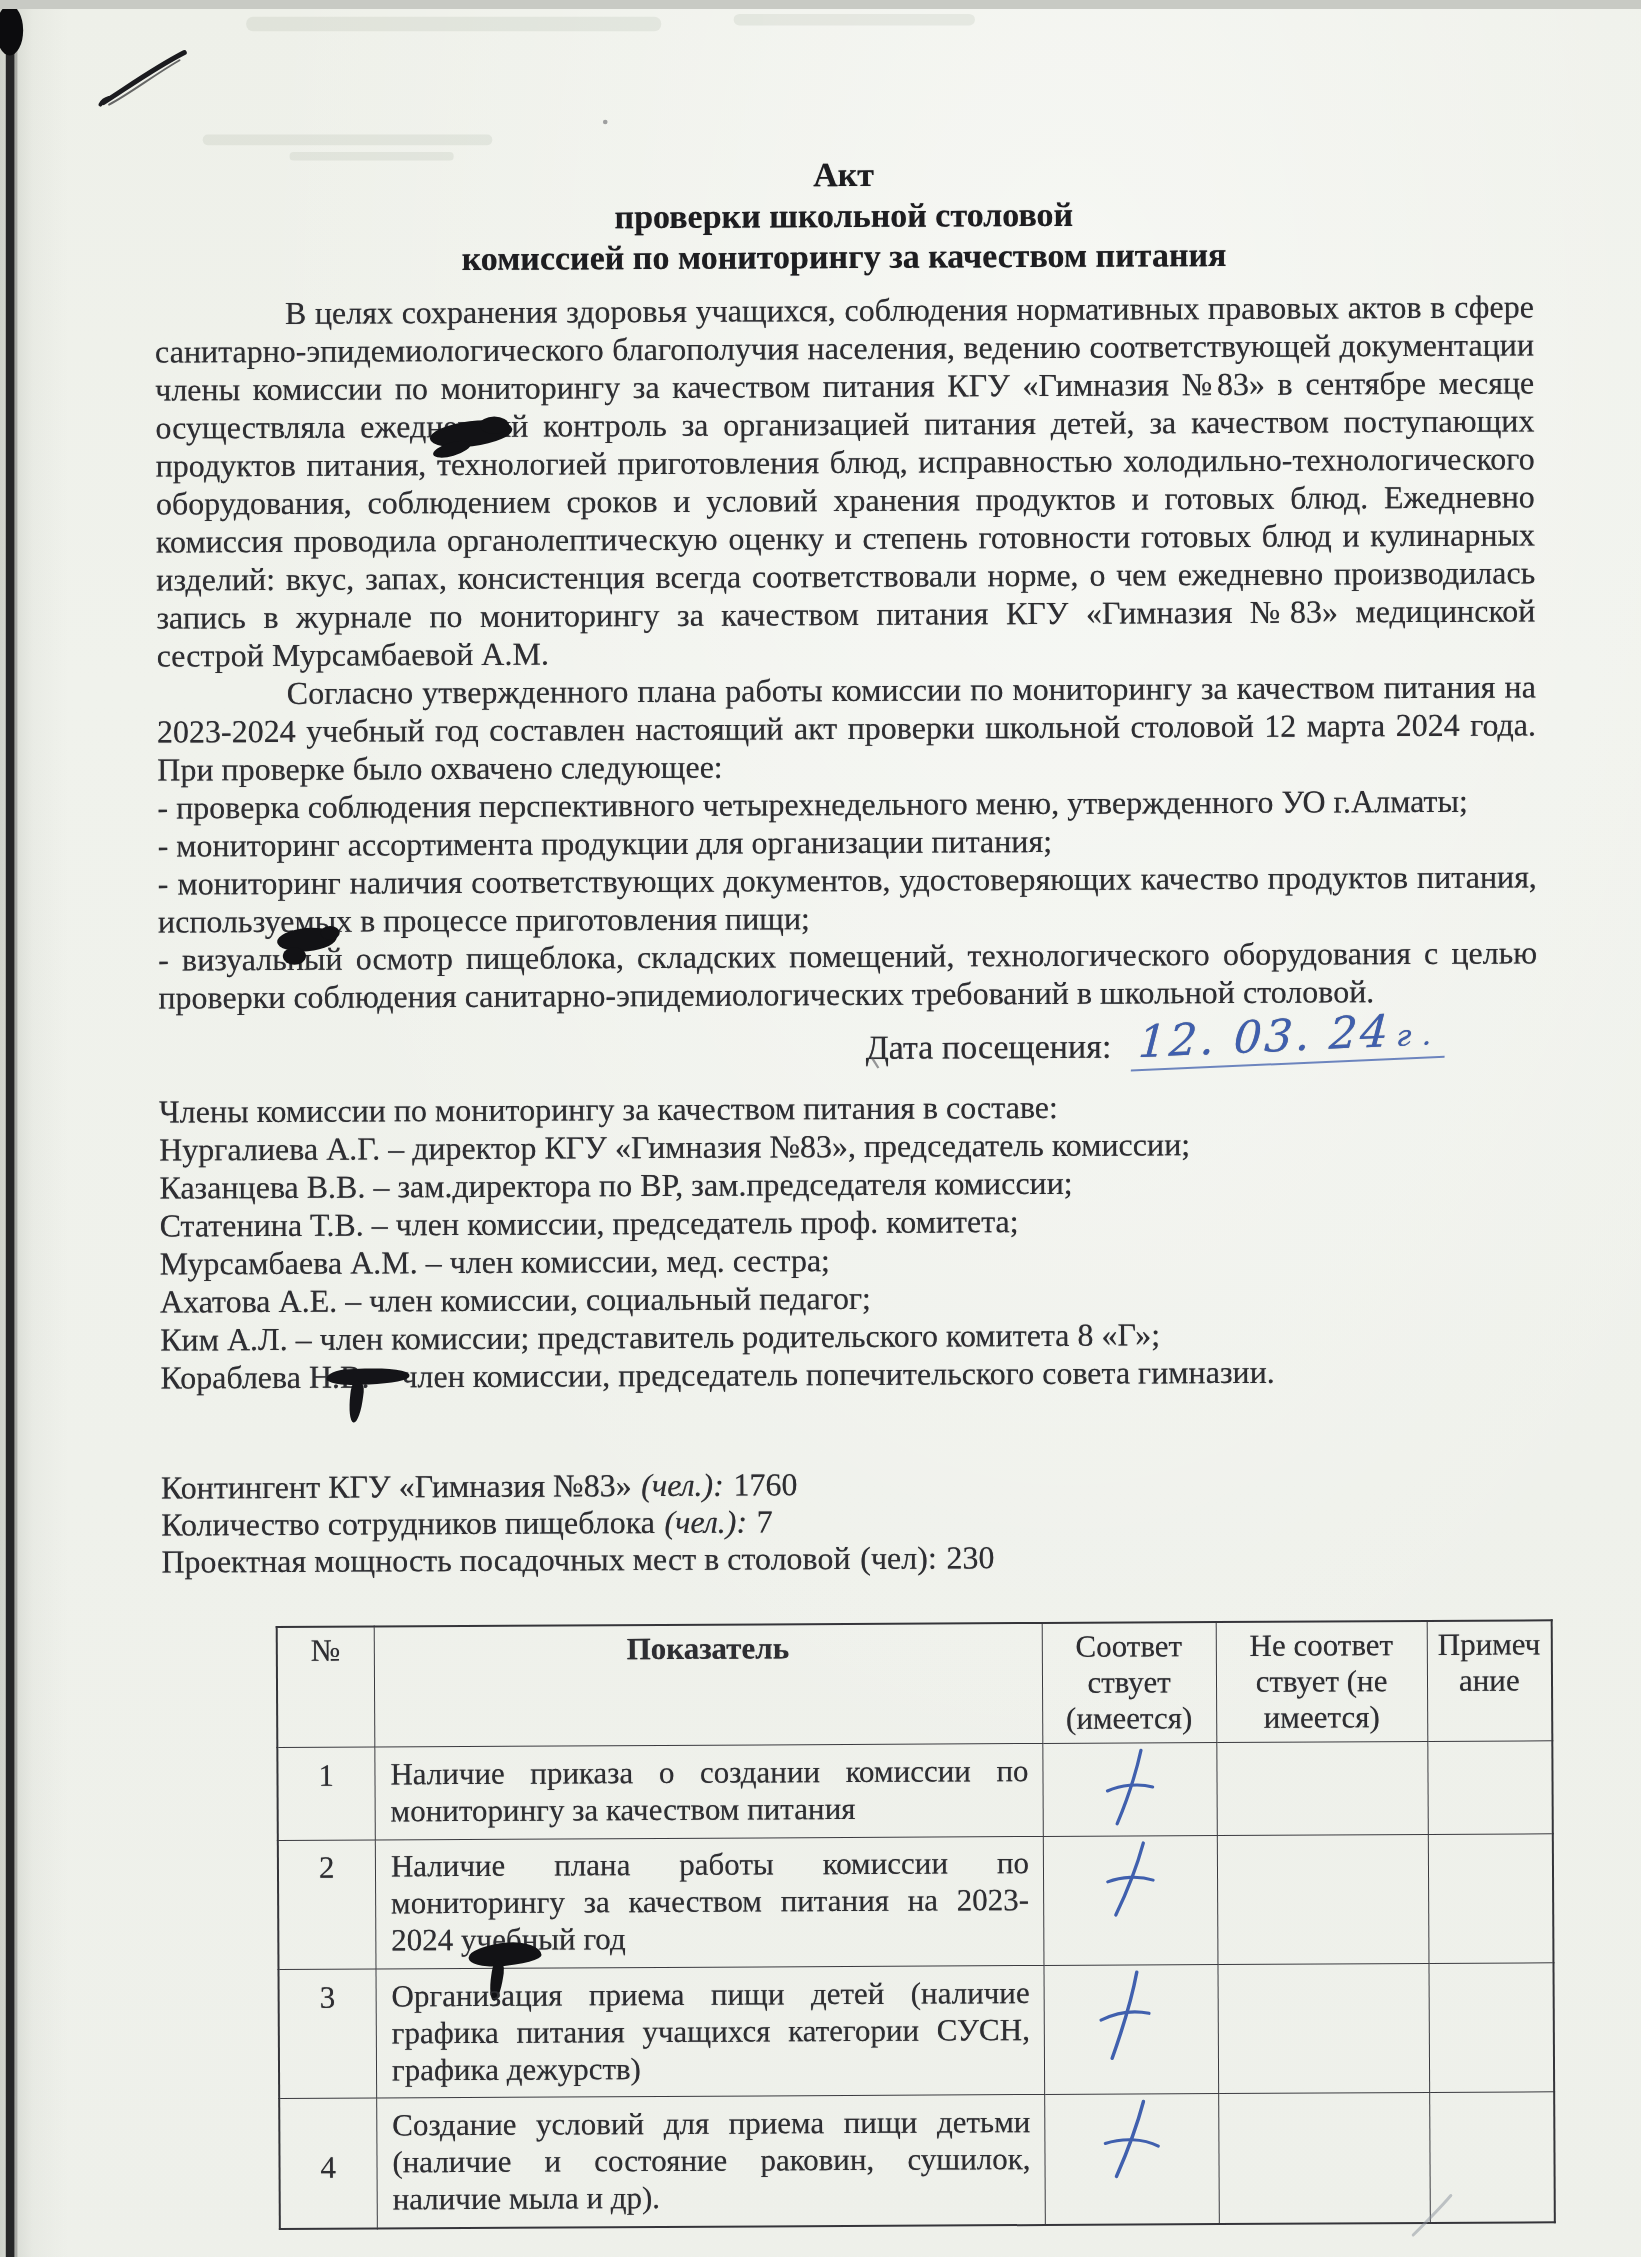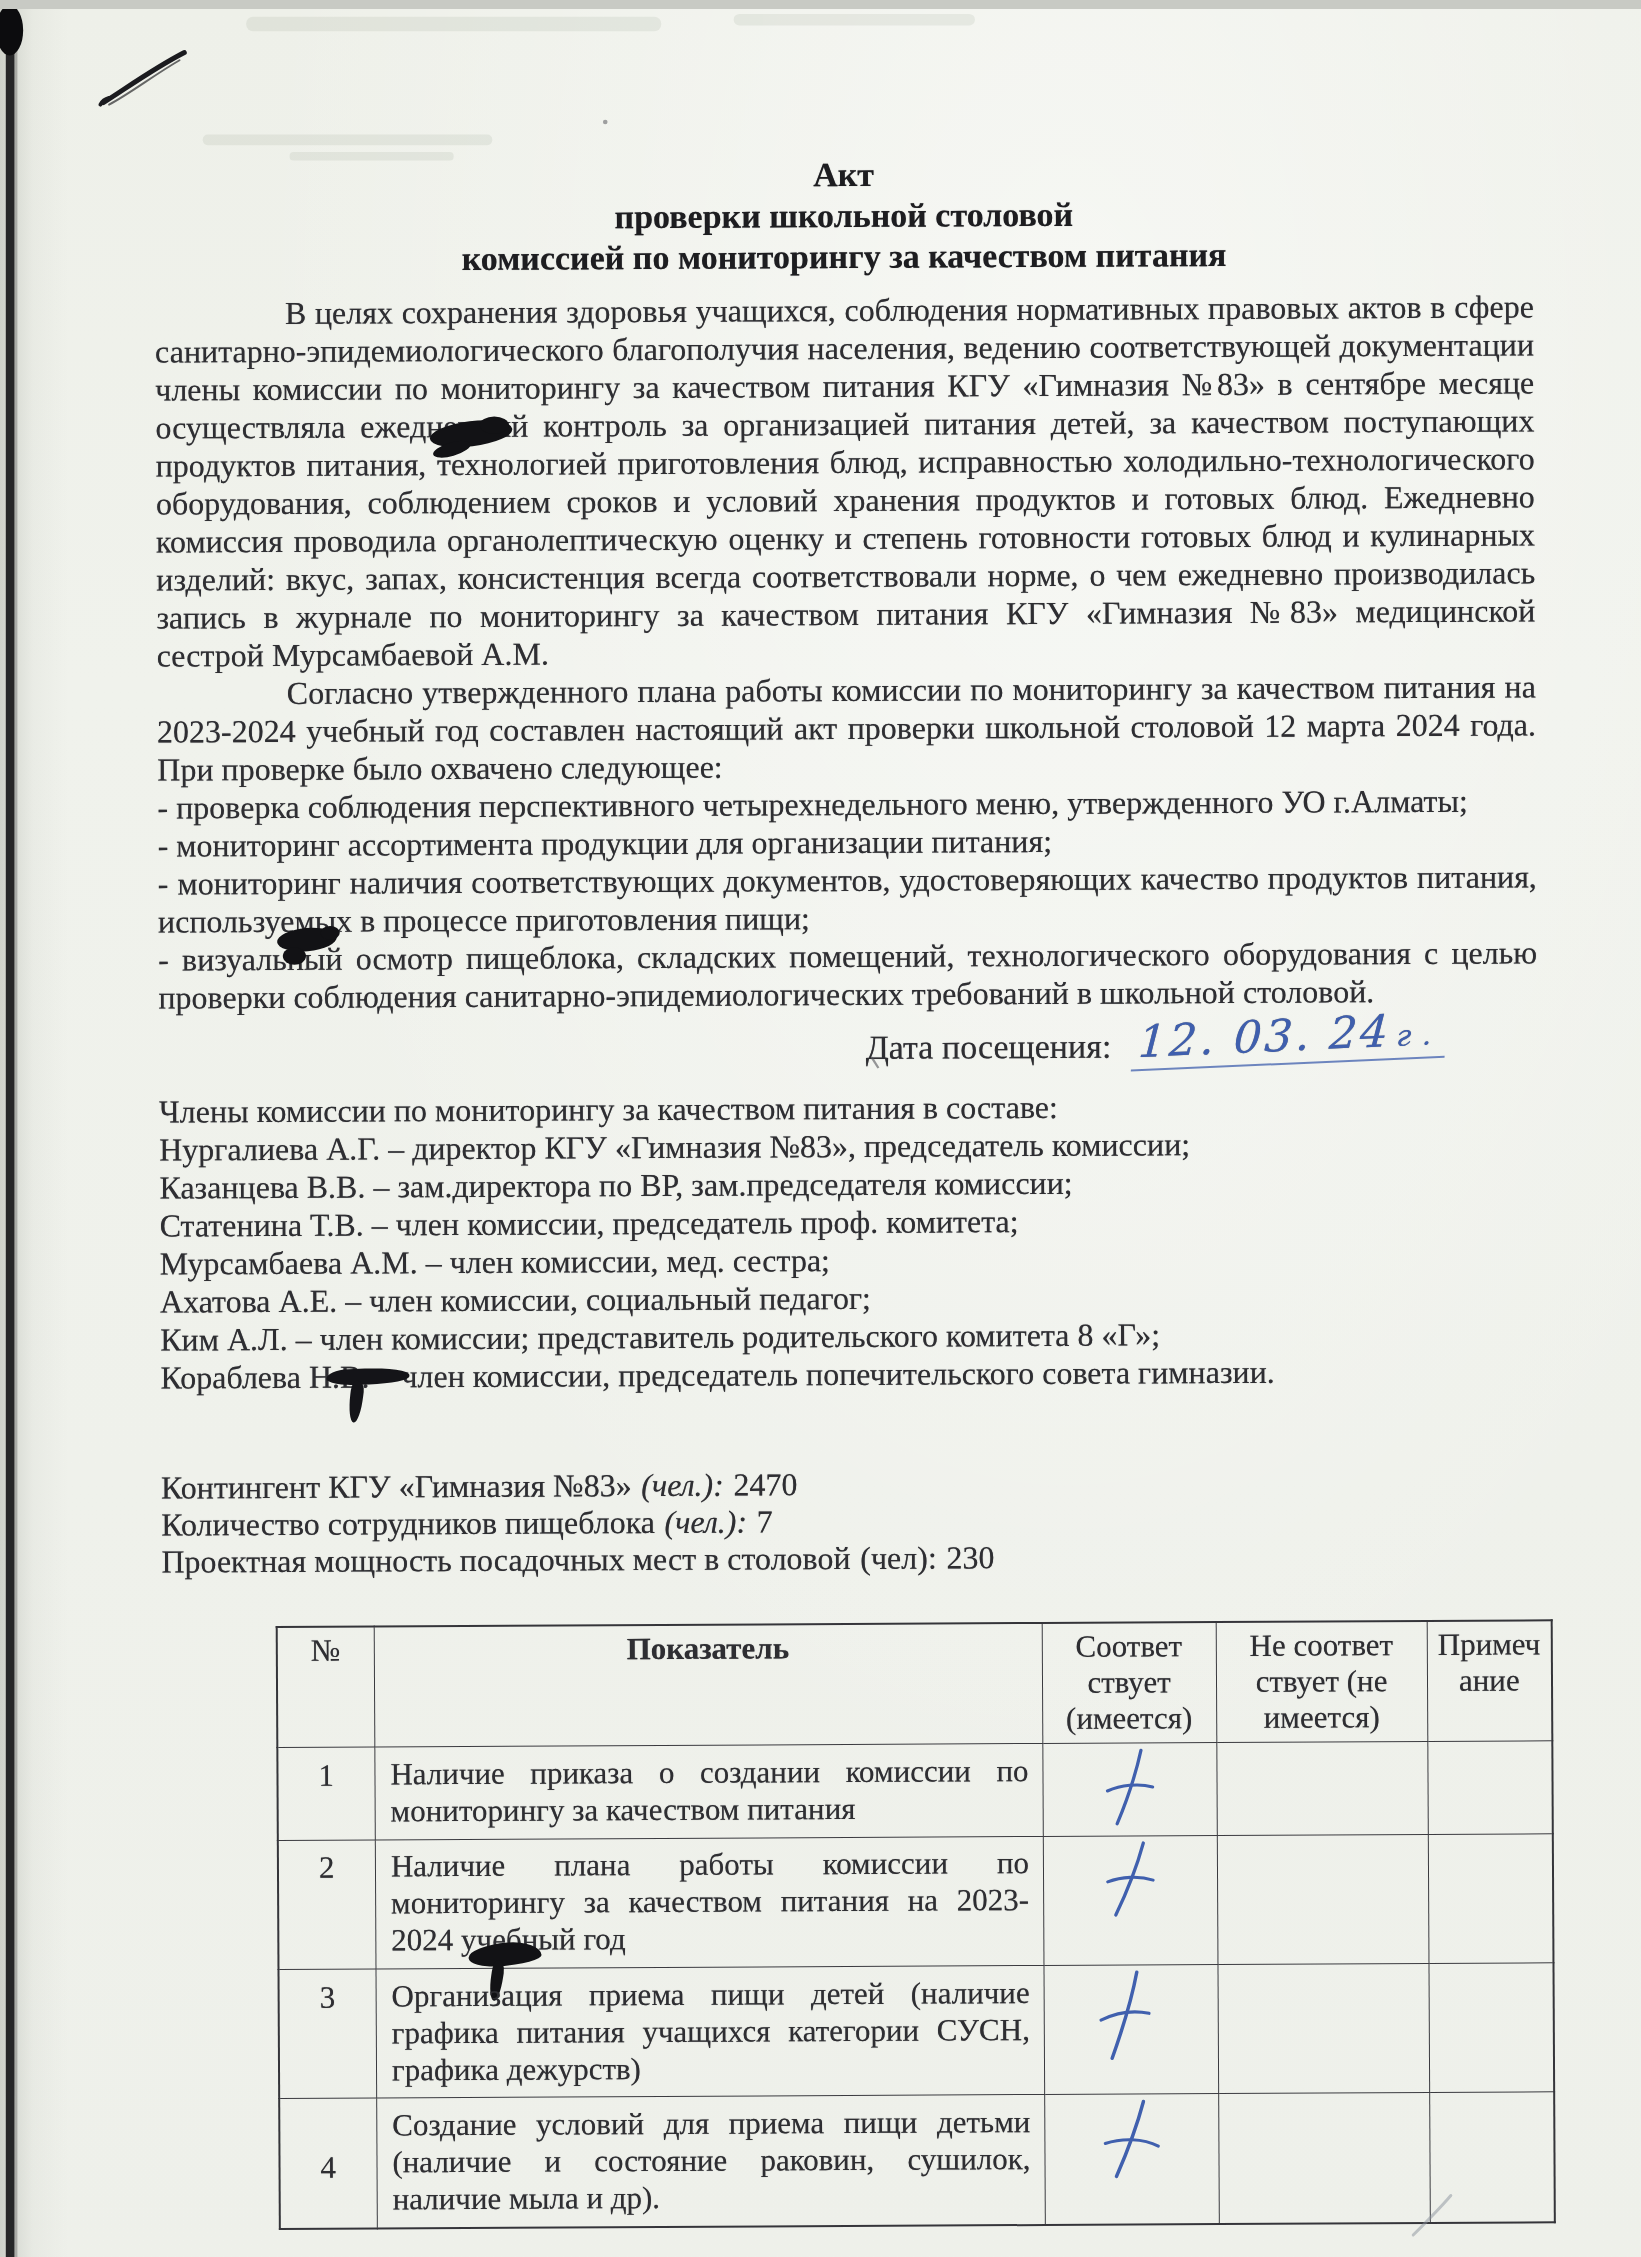--- a/index.html
+++ b/index.html
@@ -127,21 +127,21 @@
       <div class="member-line">Ким А.Л. – член комиссии; представитель родительского комитета 8 «Г»;</div>
       <div class="member-line">
         <span>Кораблева Н.В. – член комиссии, председатель попечительского совета гимназии.</span>
         <span class="member-blot"></span>
         <span class="member-blot-tail"></span>
       </div>
     </div>
 
     <div class="stats-block">
       <div class="stat-line">
-        <span class="stat-label">Контингент КГУ «Гимназия №83»</span><span class="stat-unit italic">(чел.):</span><span class="stat-value">2470</span>
+        <span class="stat-label">Контингент КГУ «Гимназия №83»</span><span class="stat-unit italic">(чел.):</span><span class="stat-value">1760</span>
       </div>
       <div class="stat-line">
         <span class="stat-label">Количество сотрудников пищеблока</span><span class="stat-unit italic">(чел.):</span><span class="stat-value">7</span>
       </div>
       <div class="stat-line">
         <span class="stat-label">Проектная мощность посадочных мест в столовой</span><span class="stat-unit">(чел):</span><span class="stat-value">230</span>
       </div>
     </div>
 
     <table class="inspection">

